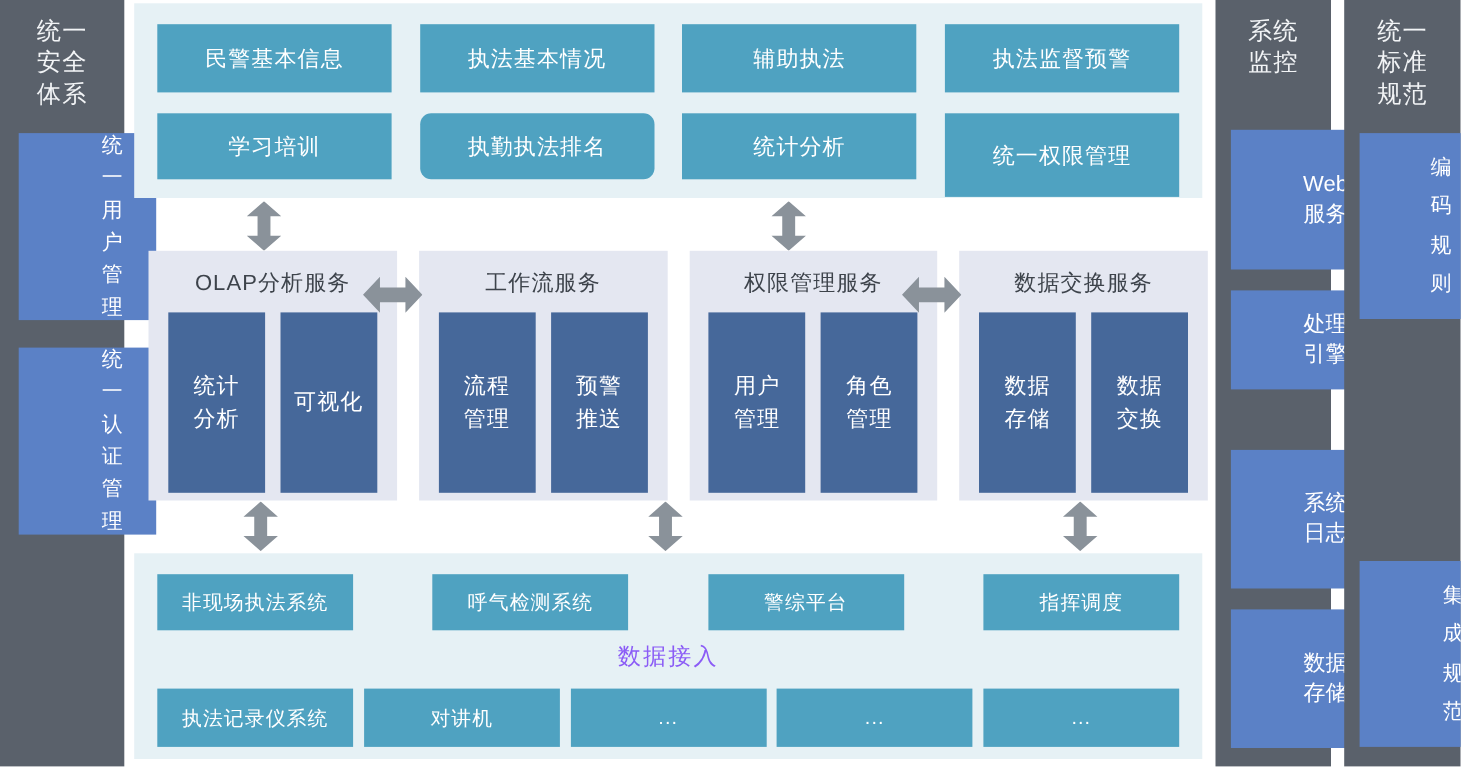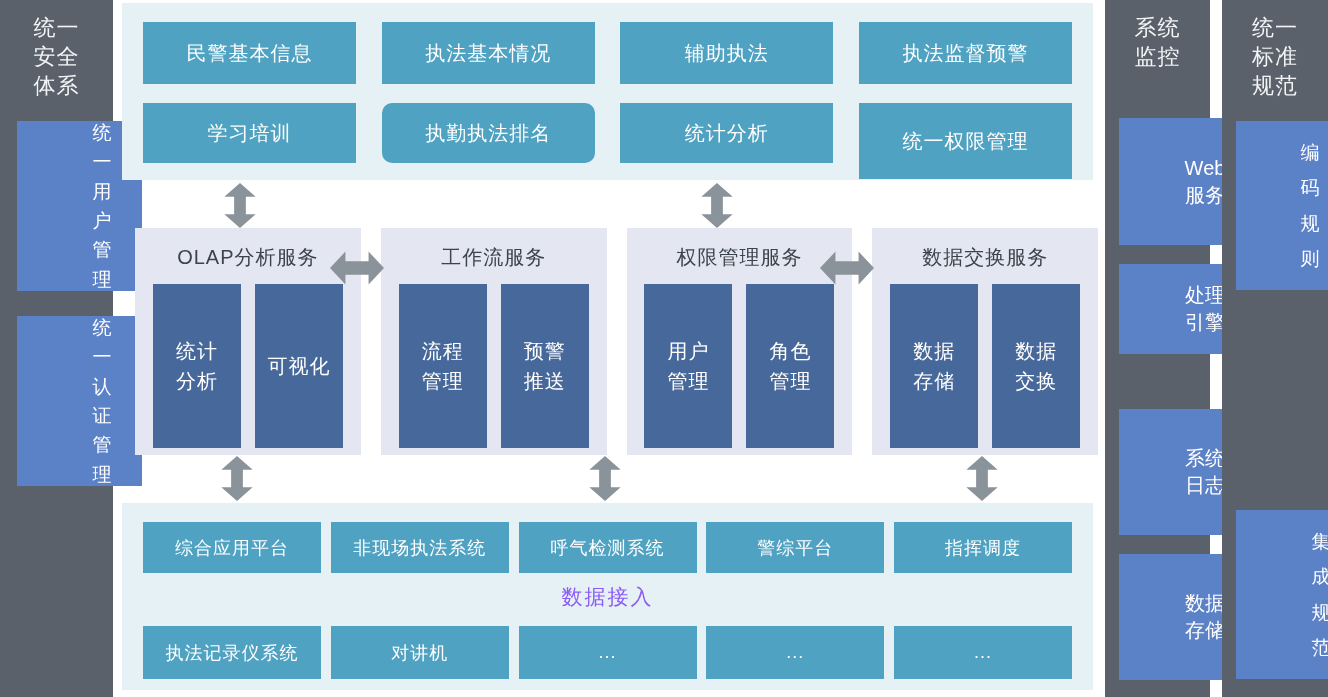--- a/index.html
+++ b/index.html
@@ -153,21 +153,20 @@
       </svg>
   </div>
   <div class="arrow" style="left:965px;top:456px;">
     <svg width="34" height="45" viewBox="0 0 32 46">
         <path fill="#8a929a" d="M16 0 L32 14 L22 14 L22 32 L32 32 L16 46 L0 32 L10 32 L10 14 L0 14 Z"></path>
       </svg>
   </div>
 
   <section class="band" style="left:122px;top:503px;width:971px;height:187px;">
     <div class="src-row" style="margin-top:19px;">
-      <div class="src-btn">综合应用平台</div>
       <div class="src-btn">非现场执法系统</div>
       <div class="src-btn">呼气检测系统</div>
       <div class="src-btn">警综平台</div>
       <div class="src-btn">指挥调度</div>
     </div>
     <div class="access-label" style="margin-top:9px;">数据接入</div>
     <div class="src-row" style="margin-top:14px;">
       <div class="src-btn" style="height:53px;">执法记录仪系统</div>
       <div class="src-btn" style="height:53px;">对讲机</div>
       <div class="src-btn" style="height:53px;">...</div>

